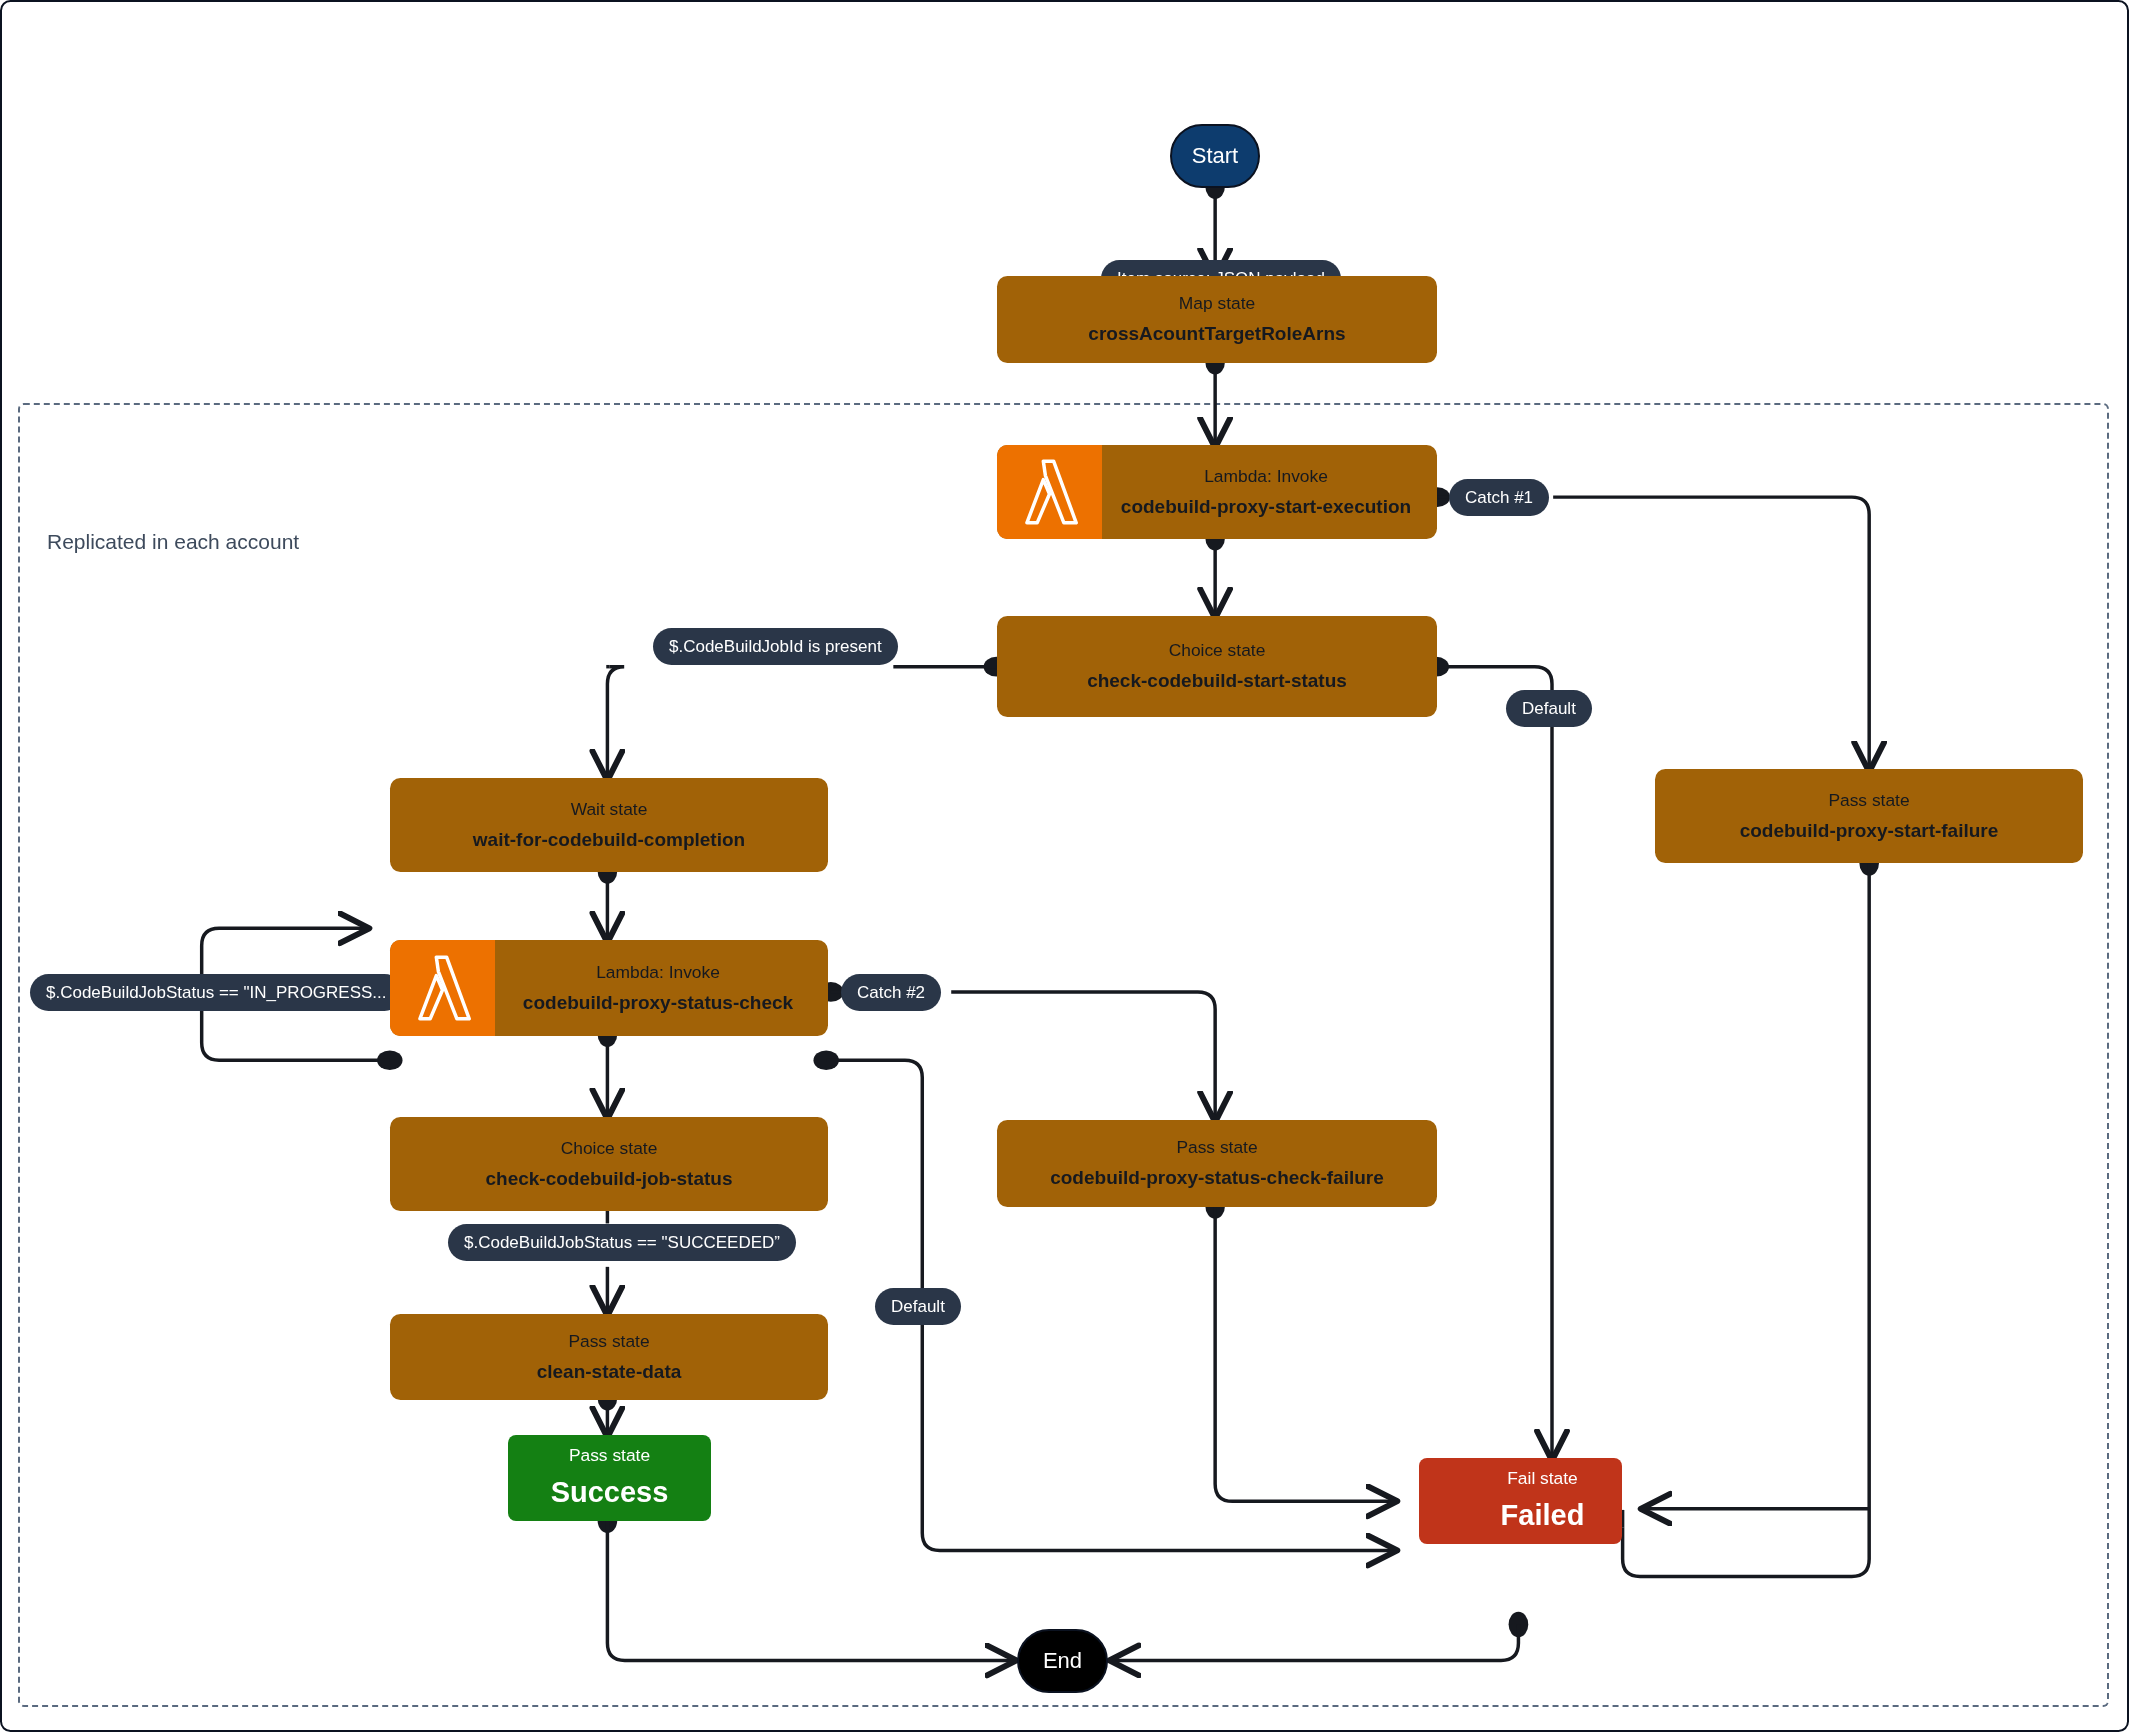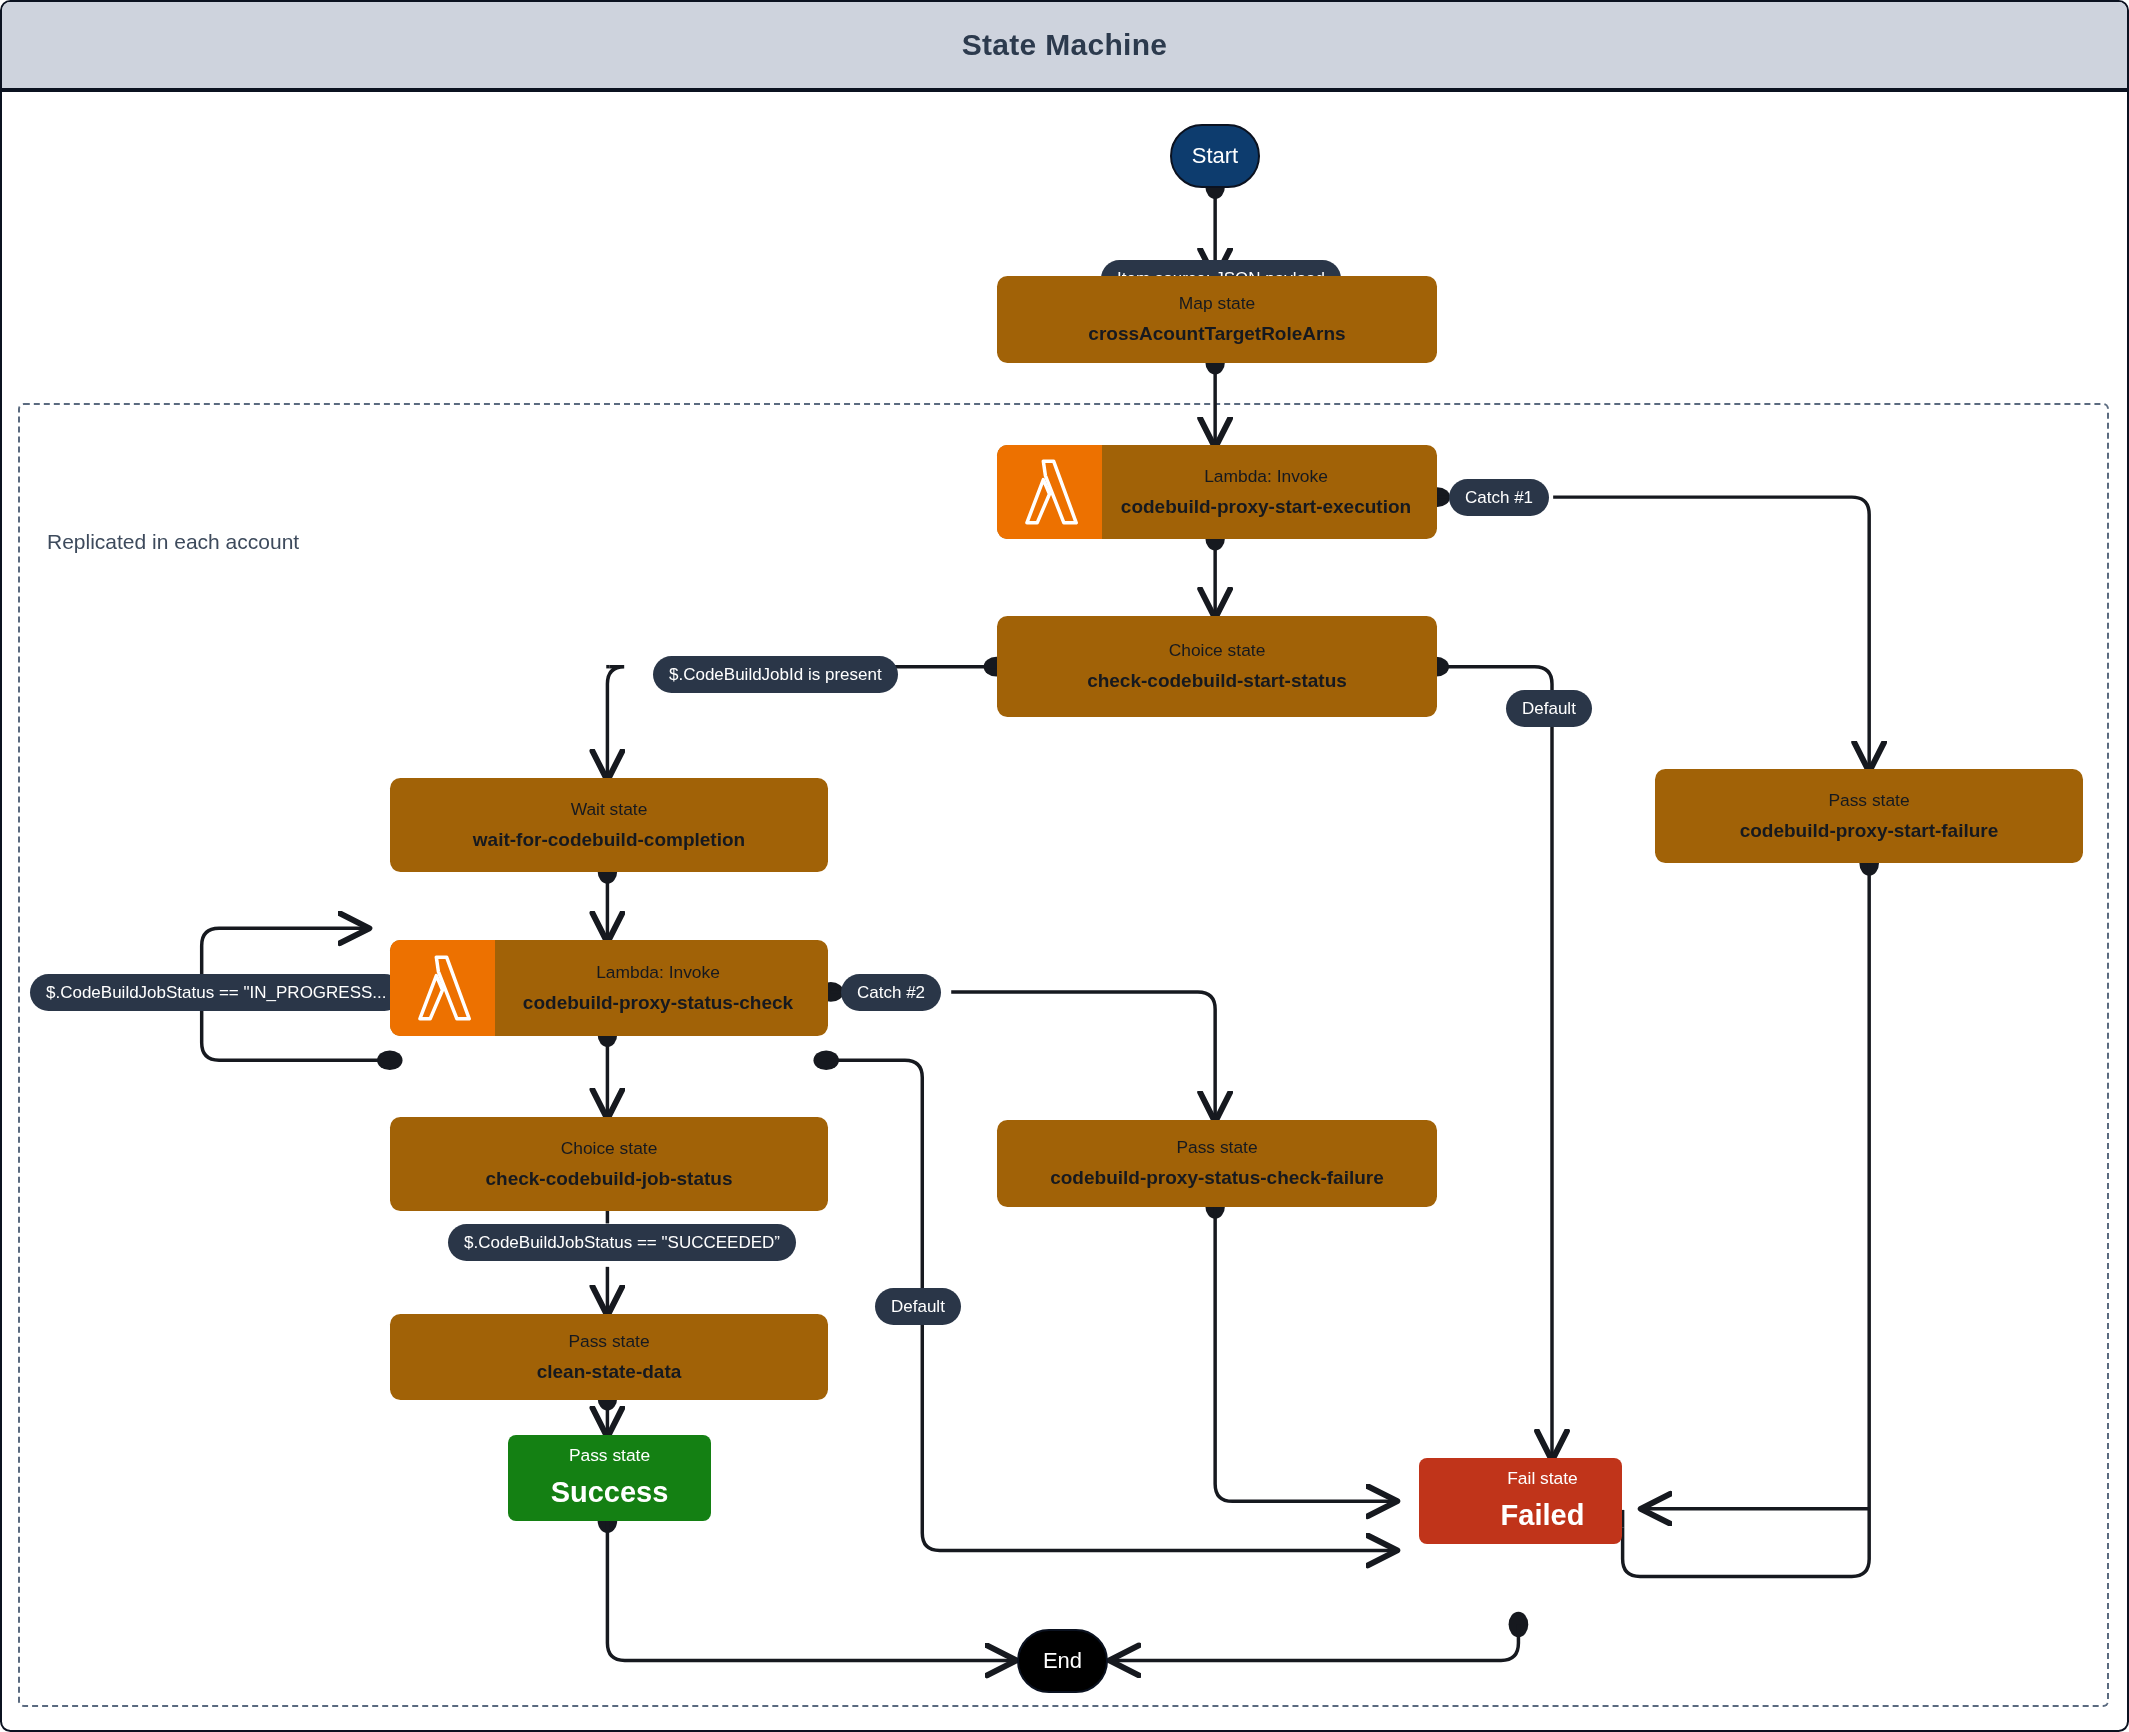--- a/index.html
+++ b/index.html
@@ -86,23 +86,20 @@
   }
   #group-label{
     position:absolute;font-size:21px;color:#3d4a5c;
   }
 </style>
 </head>
 <body>
 
 <div id="root">
 
-  <div id="header">
-    <div id="header-title">State Machine</div>
-  </div>
 
   <div id="canvas">
 
     <div id="group-frame" style="left:16px;top:311px;width:2091px;height:1304px;"></div>
     <div id="group-label" style="left:45px;top:438px;">Replicated in each account</div>
 
     <svg id="wires" viewBox="0 0 3668 2832" preserveAspectRatio="none">
       <defs>
         <marker id="arrow" markerWidth="11" markerHeight="11" refX="8.2" refY="5.1" orient="auto" markerUnits="strokeWidth">
           <path d="M0.5,0.8 L9,5.1 L0.5,9.4" fill="none" stroke="#16191f" stroke-width="1.7" stroke-linecap="round" stroke-linejoin="round"></path>
@@ -202,21 +199,21 @@
 
     <div class="edge-label" style="left:1447px;top:387px;">
       <span>Catch #1</span>
     </div>
 
     <div class="node state-box" style="left:995px;top:524px;width:440px;height:101px;">
       <div class="state-type">Choice state</div>
       <div class="state-name">check-codebuild-start-status</div>
     </div>
 
-    <div class="edge-label" style="left:651px;top:564px;">
+    <div class="edge-label" style="left:651px;top:536px;">
       <span>$.CodeBuildJobId is present</span>
     </div>
 
     <div class="edge-label" style="left:1504px;top:598px;">
       <span>Default</span>
     </div>
 
     <div class="node state-box" style="left:1653px;top:677px;width:428px;height:94px;">
       <div class="state-type">Pass state</div>
       <div class="state-name">codebuild-proxy-start-failure</div>

